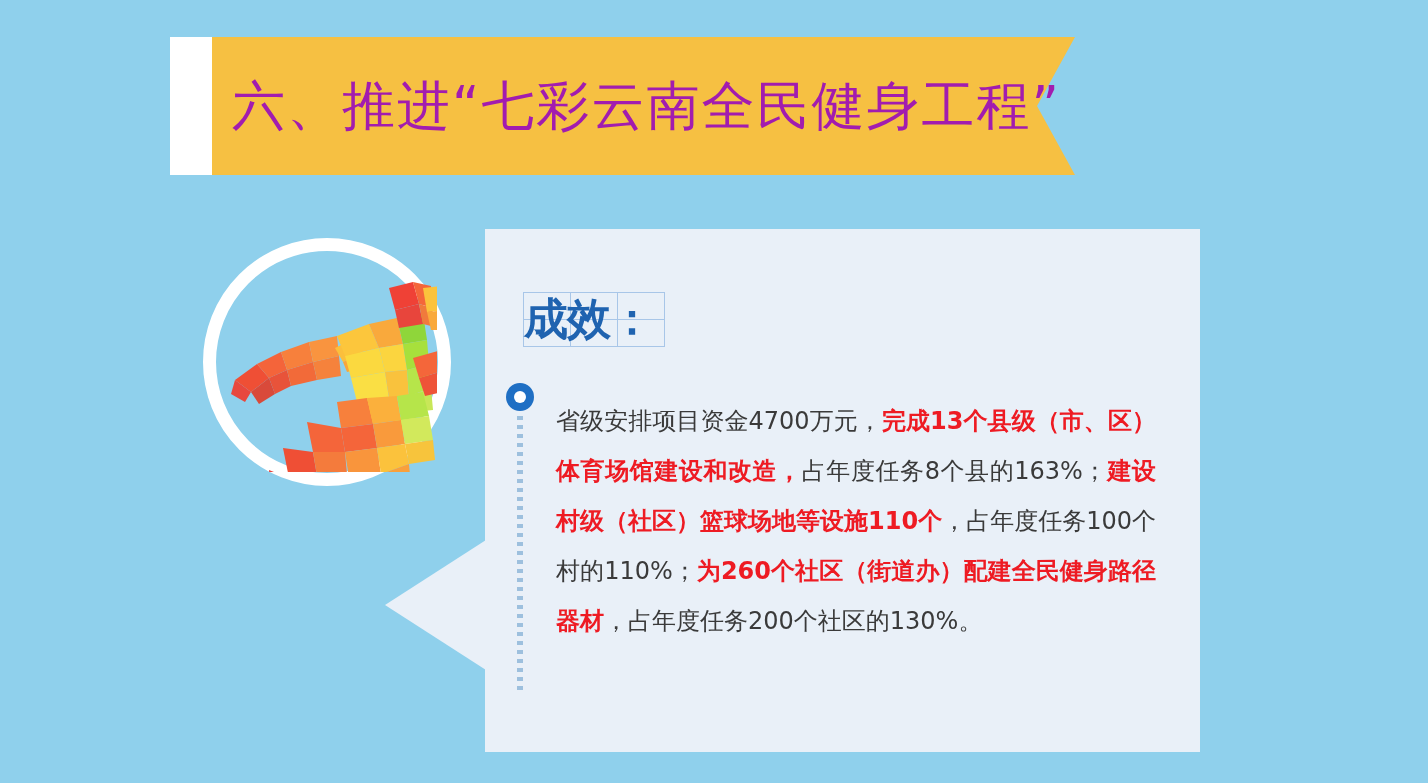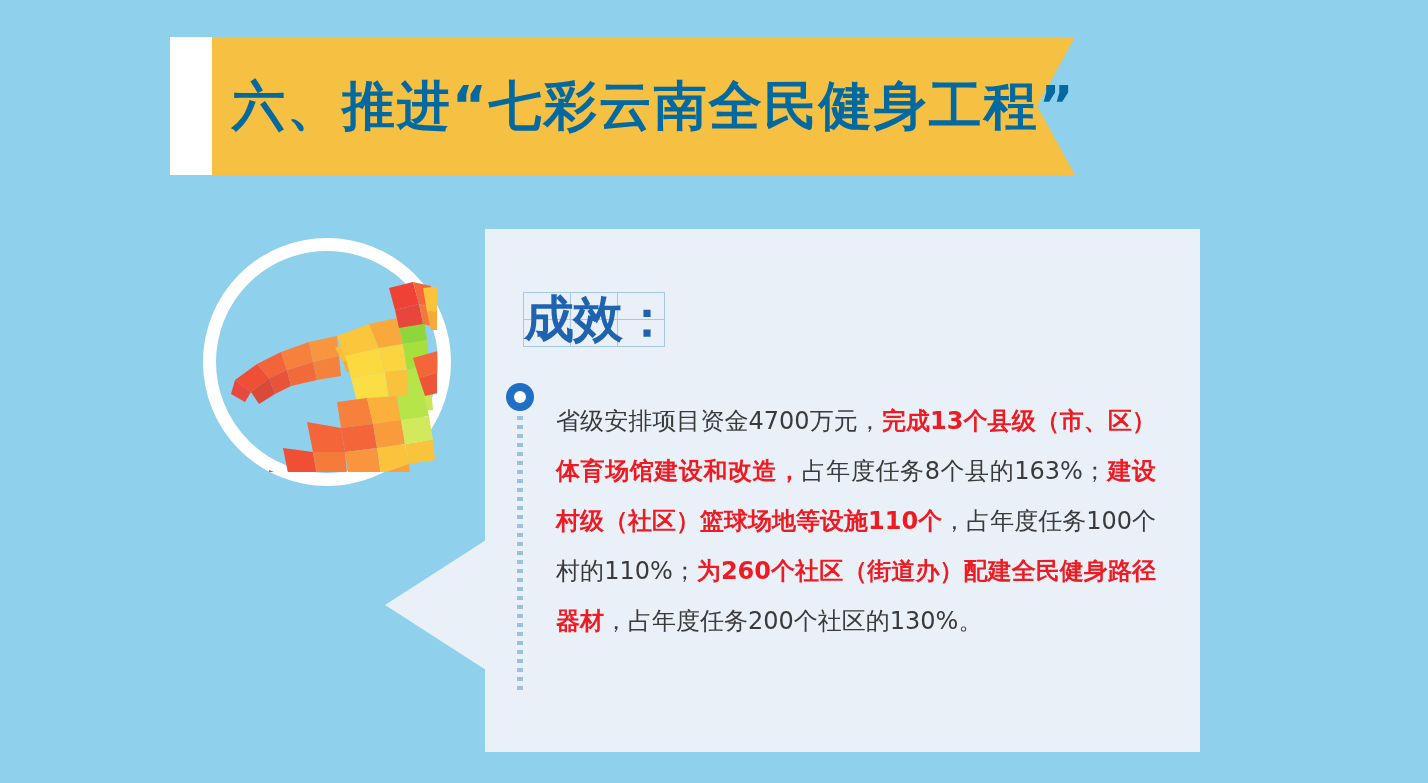--- a/index.html
+++ b/index.html
@@ -53,23 +53,23 @@
   .ribbon-body {
     clip-path: polygon(0 0, 100% 0, 95.6% 50%, 100% 100%, 0 100%);
     -webkit-clip-path: polygon(0 0, 100% 0, 95.6% 50%, 100% 100%, 0 100%);
   }
   .ribbon-title {
     position: absolute;
     left: 62px;
     top: 0;
     height: 138px;
     line-height: 138px;
-    color: #0369a1;
+    color: #a21caf;
     font-size: 53px;
-    font-weight: bold;
+    font-weight: normal;
     letter-spacing: 2px;
     white-space: nowrap;
     font-family: "DejaVu Sans", "Liberation Sans", sans-serif;
   }
 
   
   .runner-badge {
     position: absolute;
     left: 203px;
     top: 238px;
@@ -124,21 +124,21 @@
     box-sizing: border-box;
     border: 1px solid #a8c6e8;
   }
   .heading-text {
     position: absolute;
     left: 524px;
     top: 288px;
     width: 150px;
     height: 62px;
     line-height: 62px;
-    font-size: 50px;
+    font-size: 44px;
     font-weight: bold;
     color: #1f63b0;
     white-space: nowrap;
     font-family: "DejaVu Serif", "Liberation Serif", serif;
     letter-spacing: -1px;
   }
 
   
   .bullet {
     position: absolute;

